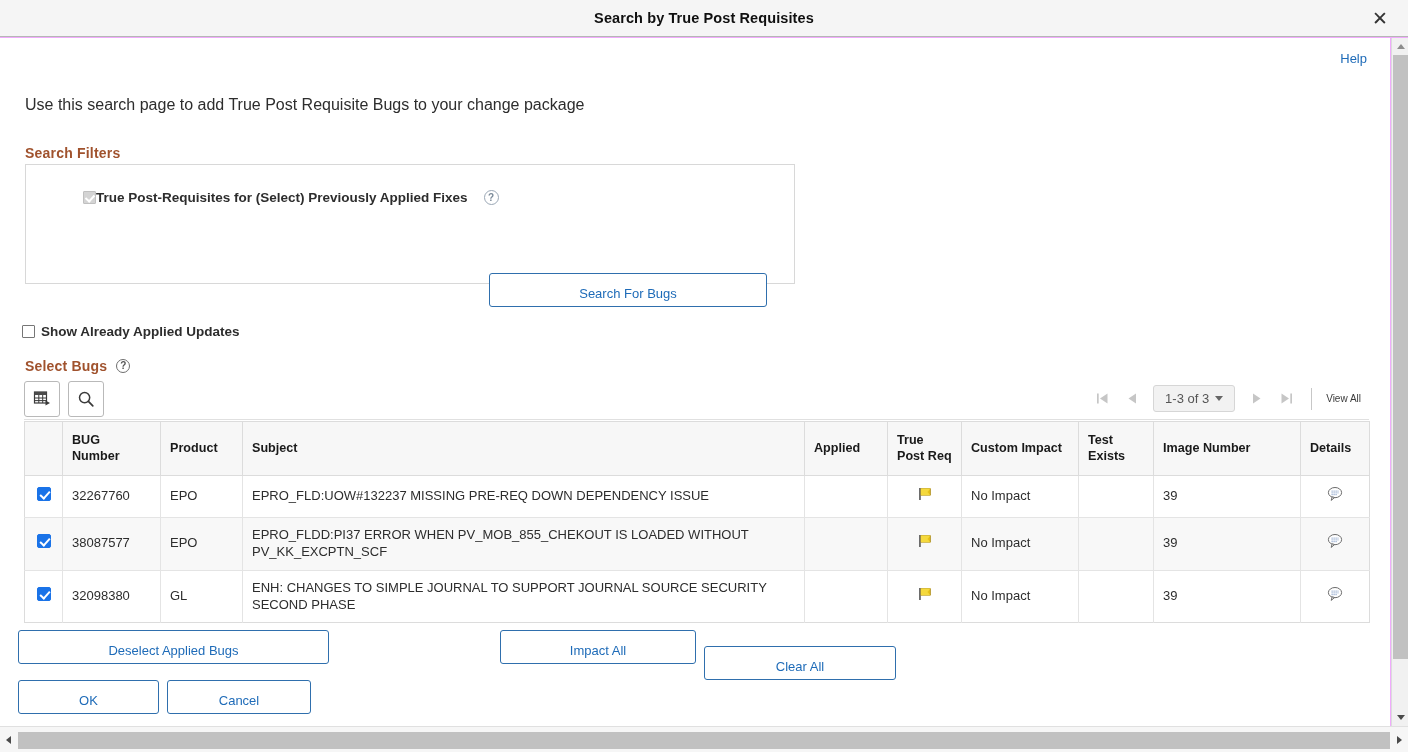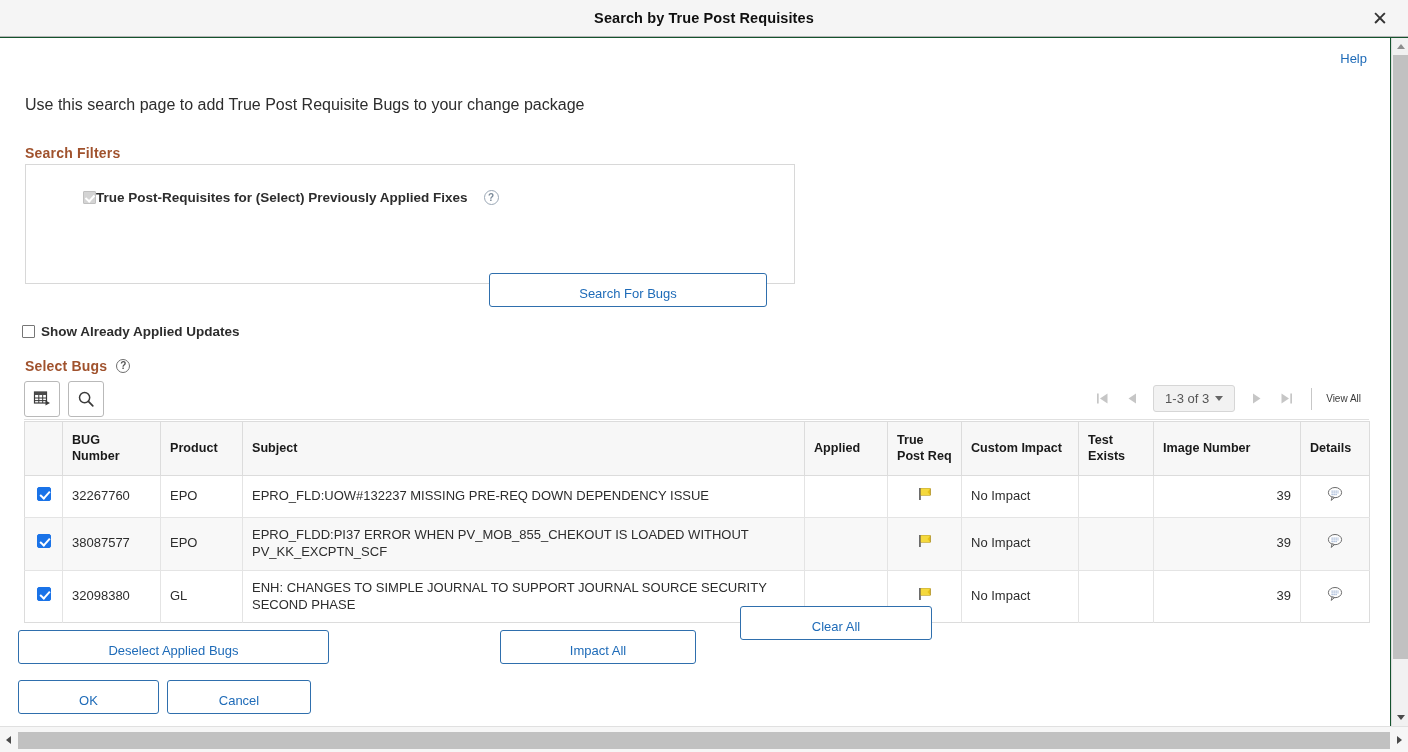--- a/index.html
+++ b/index.html
@@ -8,21 +8,21 @@
     margin: 0; padding: 0;
     width: 1408px; height: 752px;
     overflow: hidden;
     background: #ffffff;
     font-family: "Liberation Sans", sans-serif;
     color: #2d2d2d;
   }
   .app {
     position: relative;
     width: 1408px; height: 752px;
-    background: #14532d;
+    background: #f0abfc;
   }
 
   
   .titlebar {
     position: absolute; top: 0; left: 0;
     width: 1408px; height: 37px;
     background: #f5f5f5;
     border-bottom: 1px solid #b6b6b6;
     display: flex; align-items: center; justify-content: center;
   }
@@ -267,21 +267,21 @@
   .c-prod  { width: 82px; }
   .c-subj  { width: 562px; }
   .c-appl  { width: 83px; }
   .c-tpr   { width: 74px; }
   .c-cimp  { width: 117px; }
   .c-test  { width: 75px; }
   .c-img   { width: 147px; }
   .c-det   { width: 69px; }
 
   .td-center { text-align: center; }
-  .td-right  { text-align: right; padding-right: 14px; }
+  .td-right  { padding-right: 14px; }
 
   .cb-checked {
     width: 14px; height: 14px;
     background: #1a73e8;
     border: 1px solid #1a73e8;
     border-radius: 2px;
     position: relative;
     display: inline-block;
     cursor: pointer;
   }
@@ -298,22 +298,22 @@
   
   .btn-deselect {
     position: absolute; top: 592px; left: 18px;
     width: 311px; height: 34px;
   }
   .btn-selectall {
     position: absolute; top: 592px; left: 500px;
     width: 196px; height: 34px;
   }
   .btn-clearall {
-    position: absolute; top: 568px; left: 704px;
-    width: 192px; height: 34px; margin-left: 36px;
+    position: absolute; top: 608px; left: 704px;
+    width: 192px; height: 34px;
   }
   .btn-ok {
     position: absolute; top: 642px; left: 18px;
     width: 141px; height: 34px;
   }
   .btn-cancel {
     position: absolute; top: 642px; left: 167px;
     width: 144px; height: 34px;
   }
 

